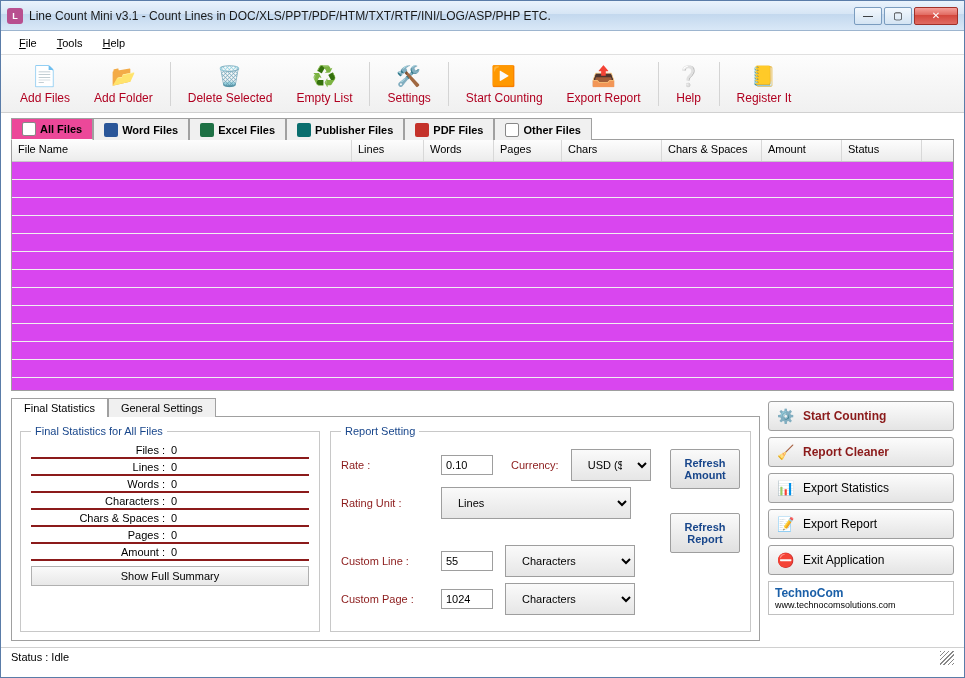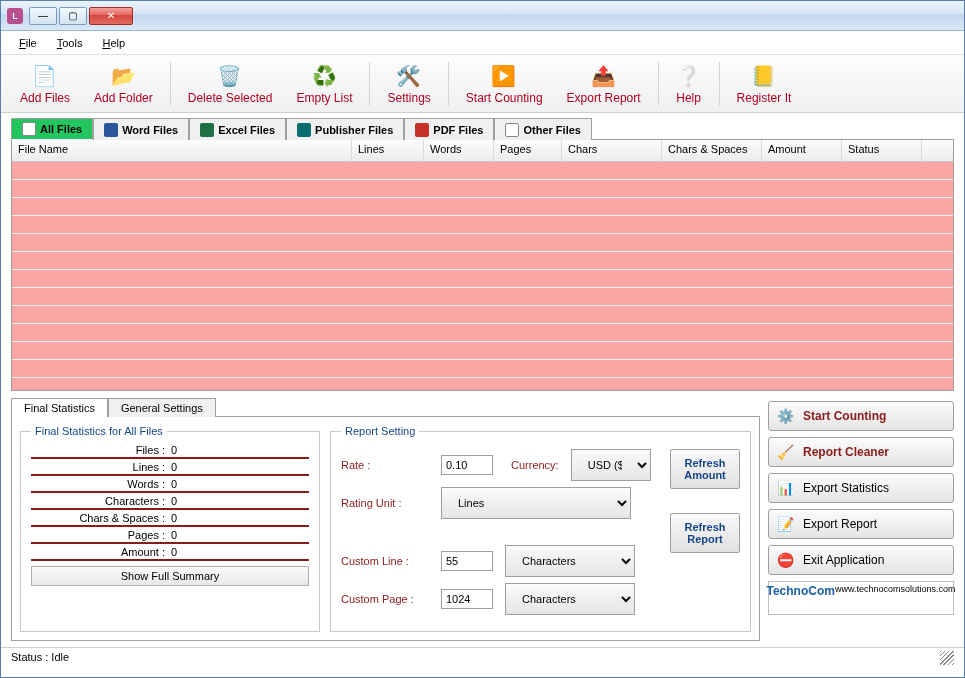--- a/index.html
+++ b/index.html
@@ -15,31 +15,31 @@
 .menubar span { padding: 2px 8px; cursor: pointer; }
 .menubar span u { text-decoration: underline; }
 .toolbar { height: 58px; display: flex; align-items: center; padding: 2px 8px; gap: 2px; border-bottom: 1px solid #d0d0d0; background: linear-gradient(#fdfdfd,#f0f0f0); }
 .tbtn { display: flex; flex-direction: column; align-items: center; justify-content: center; padding: 2px 10px; height: 54px; cursor: pointer; border: 1px solid transparent; border-radius: 3px; }
 .tbtn-icon { width: 26px; height: 26px; display: flex; align-items: center; justify-content: center; font-size: 20px; }
 .tbtn-label { color: #b00020; font-size: 12px; margin-top: 2px; white-space: nowrap; }
 .tsep { width: 1px; height: 44px; background: #d4d4d4; margin: 0 4px; }
 
 .tabs { display: flex; padding: 4px 10px 0 10px; gap: 0; }
 .tab { padding: 3px 10px; border: 1px solid #a0a0a0; border-bottom: none; background: #f0f0f0; display: flex; align-items: center; gap: 4px; font-weight: bold; cursor: pointer; position: relative; top: 1px; }
-.tab.active { background: #22c55e; border-bottom: 1px solid #fff; }
+.tab.active { background: #ec4899; border-bottom: 1px solid #fff; }
 .tabicon { width: 14px; height: 14px; border-radius: 2px; display: inline-block; }
 .ti-all { background:#fff;border:1px solid #888; }
 .ti-word { background:#2a5699; }
 .ti-excel { background:#1d7044; }
 .ti-ppt { background:#d24726; }
 .ti-pub { background:#0a6e6e; }
 .ti-pdf { background:#c4322a; }
 .ti-other { background:#fff;border:1px solid #888; }
 
-.gridwrap { flex: 0 0 auto; margin: 0 10px 6px 10px; border: 1px solid #9e9e9e; background: #fca5a5; height: 252px; display: flex; flex-direction: column; }
+.gridwrap { flex: 0 0 auto; margin: 0 10px 6px 10px; border: 1px solid #9e9e9e; background: #d946ef; height: 252px; display: flex; flex-direction: column; }
 .ghead { display: flex; background: linear-gradient(#fdfdfd,#ececec); border-bottom: 1px solid #c8c8c8; height: 22px; }
 .ghead div { padding: 3px 6px; border-right: 1px solid #d8d8d8; font-size: 11px; }
 .gbody { flex: 1; overflow: auto; }
 .grow { display: flex; height: 18px; border-bottom: 1px solid #f0f0f0; }
 
 .bottom { display: flex; padding: 0 10px 6px 10px; gap: 8px; }
 .leftpanels { flex: 1; }
 .stabs { display: flex; }
 .stab { padding: 3px 12px; border: 1px solid #a0a0a0; background: #f0f0f0; cursor: pointer; position: relative; top: 1px; border-bottom: none; }
 .stab.active { background: #fff; }
@@ -54,34 +54,35 @@
 .rrow { display: flex; align-items: center; gap: 12px; margin: 6px 0; }
 .rrow label { color: #8b1a1a; width: 88px; }
 .rrow input[type=text] { width: 52px; height: 20px; border: 1px solid #9e9e9e; padding: 1px 4px; font-size: 11px; }
 .rrow select, .rsel { height: 32px; border: 1px solid #9e9e9e; font-size: 11px; background: linear-gradient(#fafafa,#e6e6e6); padding: 0 12px; }
 .rbtn { width: 70px; height: 40px; border: 1px solid #9e9e9e; background: linear-gradient(#fafafa,#e0e0e0); color: #18468b; font-weight: bold; font-size: 11px; cursor: pointer; border-radius: 2px; text-align: center; }
 
 .actions { width: 186px; display: flex; flex-direction: column; gap: 6px; padding-top: 4px; }
 .abtn { height: 30px; border: 1px solid #9e9e9e; background: linear-gradient(#fcfcfc,#e4e4e4); border-radius: 3px; display: flex; align-items: center; gap: 8px; padding: 0 8px; cursor: pointer; font-size: 12px; }
 .abtn .ai { width: 18px; height: 18px; display: flex; align-items: center; justify-content: center; font-size: 14px; }
 .abtn.bold { font-weight: bold; color: #8b1a1a; }
-.logo { height: 34px; border: 1px solid #c0c0c0; background: #fff; padding: 2px 0; font-size: 9px; display:flex;flex-direction:row;justify-content:center; }
+.logo { height: 34px; border: 1px solid #c0c0c0; background: #fff; padding: 2px 6px; font-size: 9px; display:flex;flex-direction:column;justify-content:center; }
 .logo b { color: #1a5fa8; font-size: 12px; }
 
 .status { height: 22px; border-top: 1px solid #d0d0d0; padding: 3px 10px; font-size: 11px; display:flex;align-items:flex-start;justify-content:space-between; }
 .gripper { width:14px;height:14px;background:repeating-linear-gradient(135deg,#888 0 1px,transparent 1px 3px); }
 
 .c-name{width:340px}.c-lines{width:72px}.c-words{width:70px}.c-pages{width:68px}.c-chars{width:100px}.c-cs{width:100px}.c-amt{width:80px}.c-status{width:80px}
 </style>
 </head>
 <body>
 
 <div class="window">
   <div class="titlebar">
     <span class="titlebar-icon">L</span>
+    <span class="titlebar-text">Line Count Mini v3.1 - Count Lines in DOC/XLS/PPT/PDF/HTM/TXT/RTF/INI/LOG/ASP/PHP ETC.</span>
     <div class="winbtns">
       <div class="winbtn">—</div>
       <div class="winbtn">▢</div>
       <div class="winbtn close">✕</div>
     </div>
   </div>
 
   <div class="menubar">
     <span><u>F</u>ile</span>
     <span><u>T</u>ools</span>

